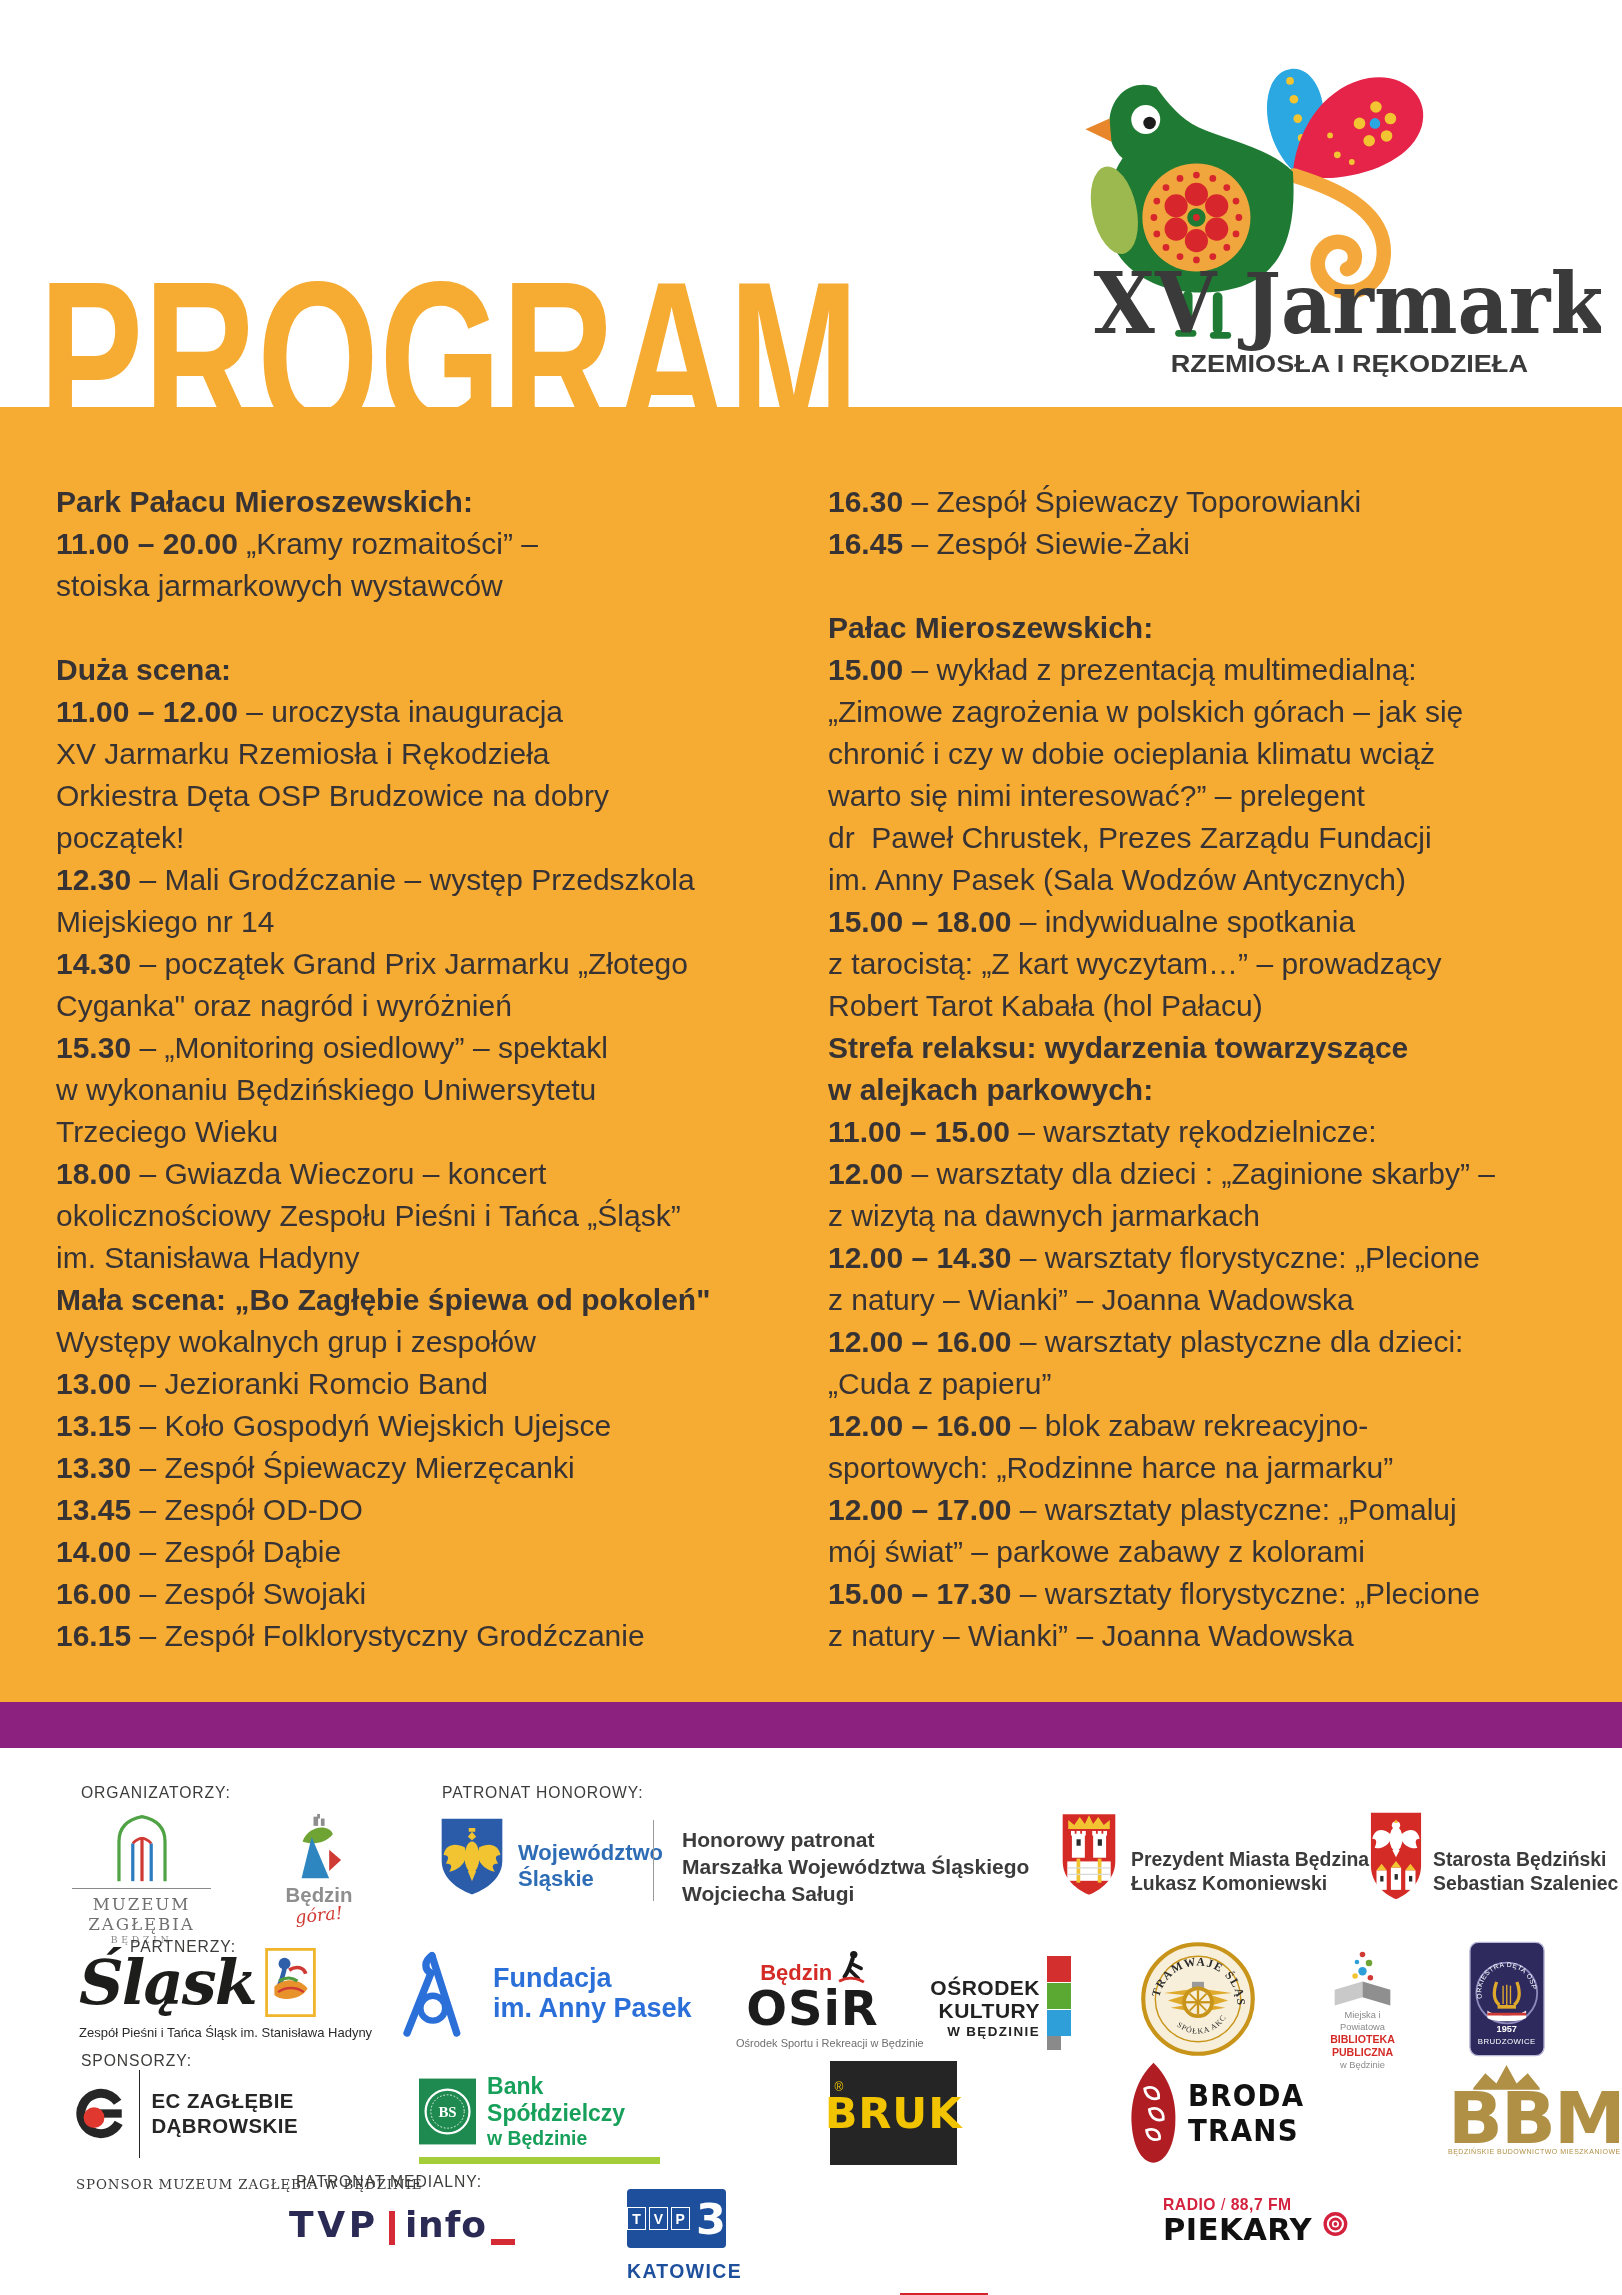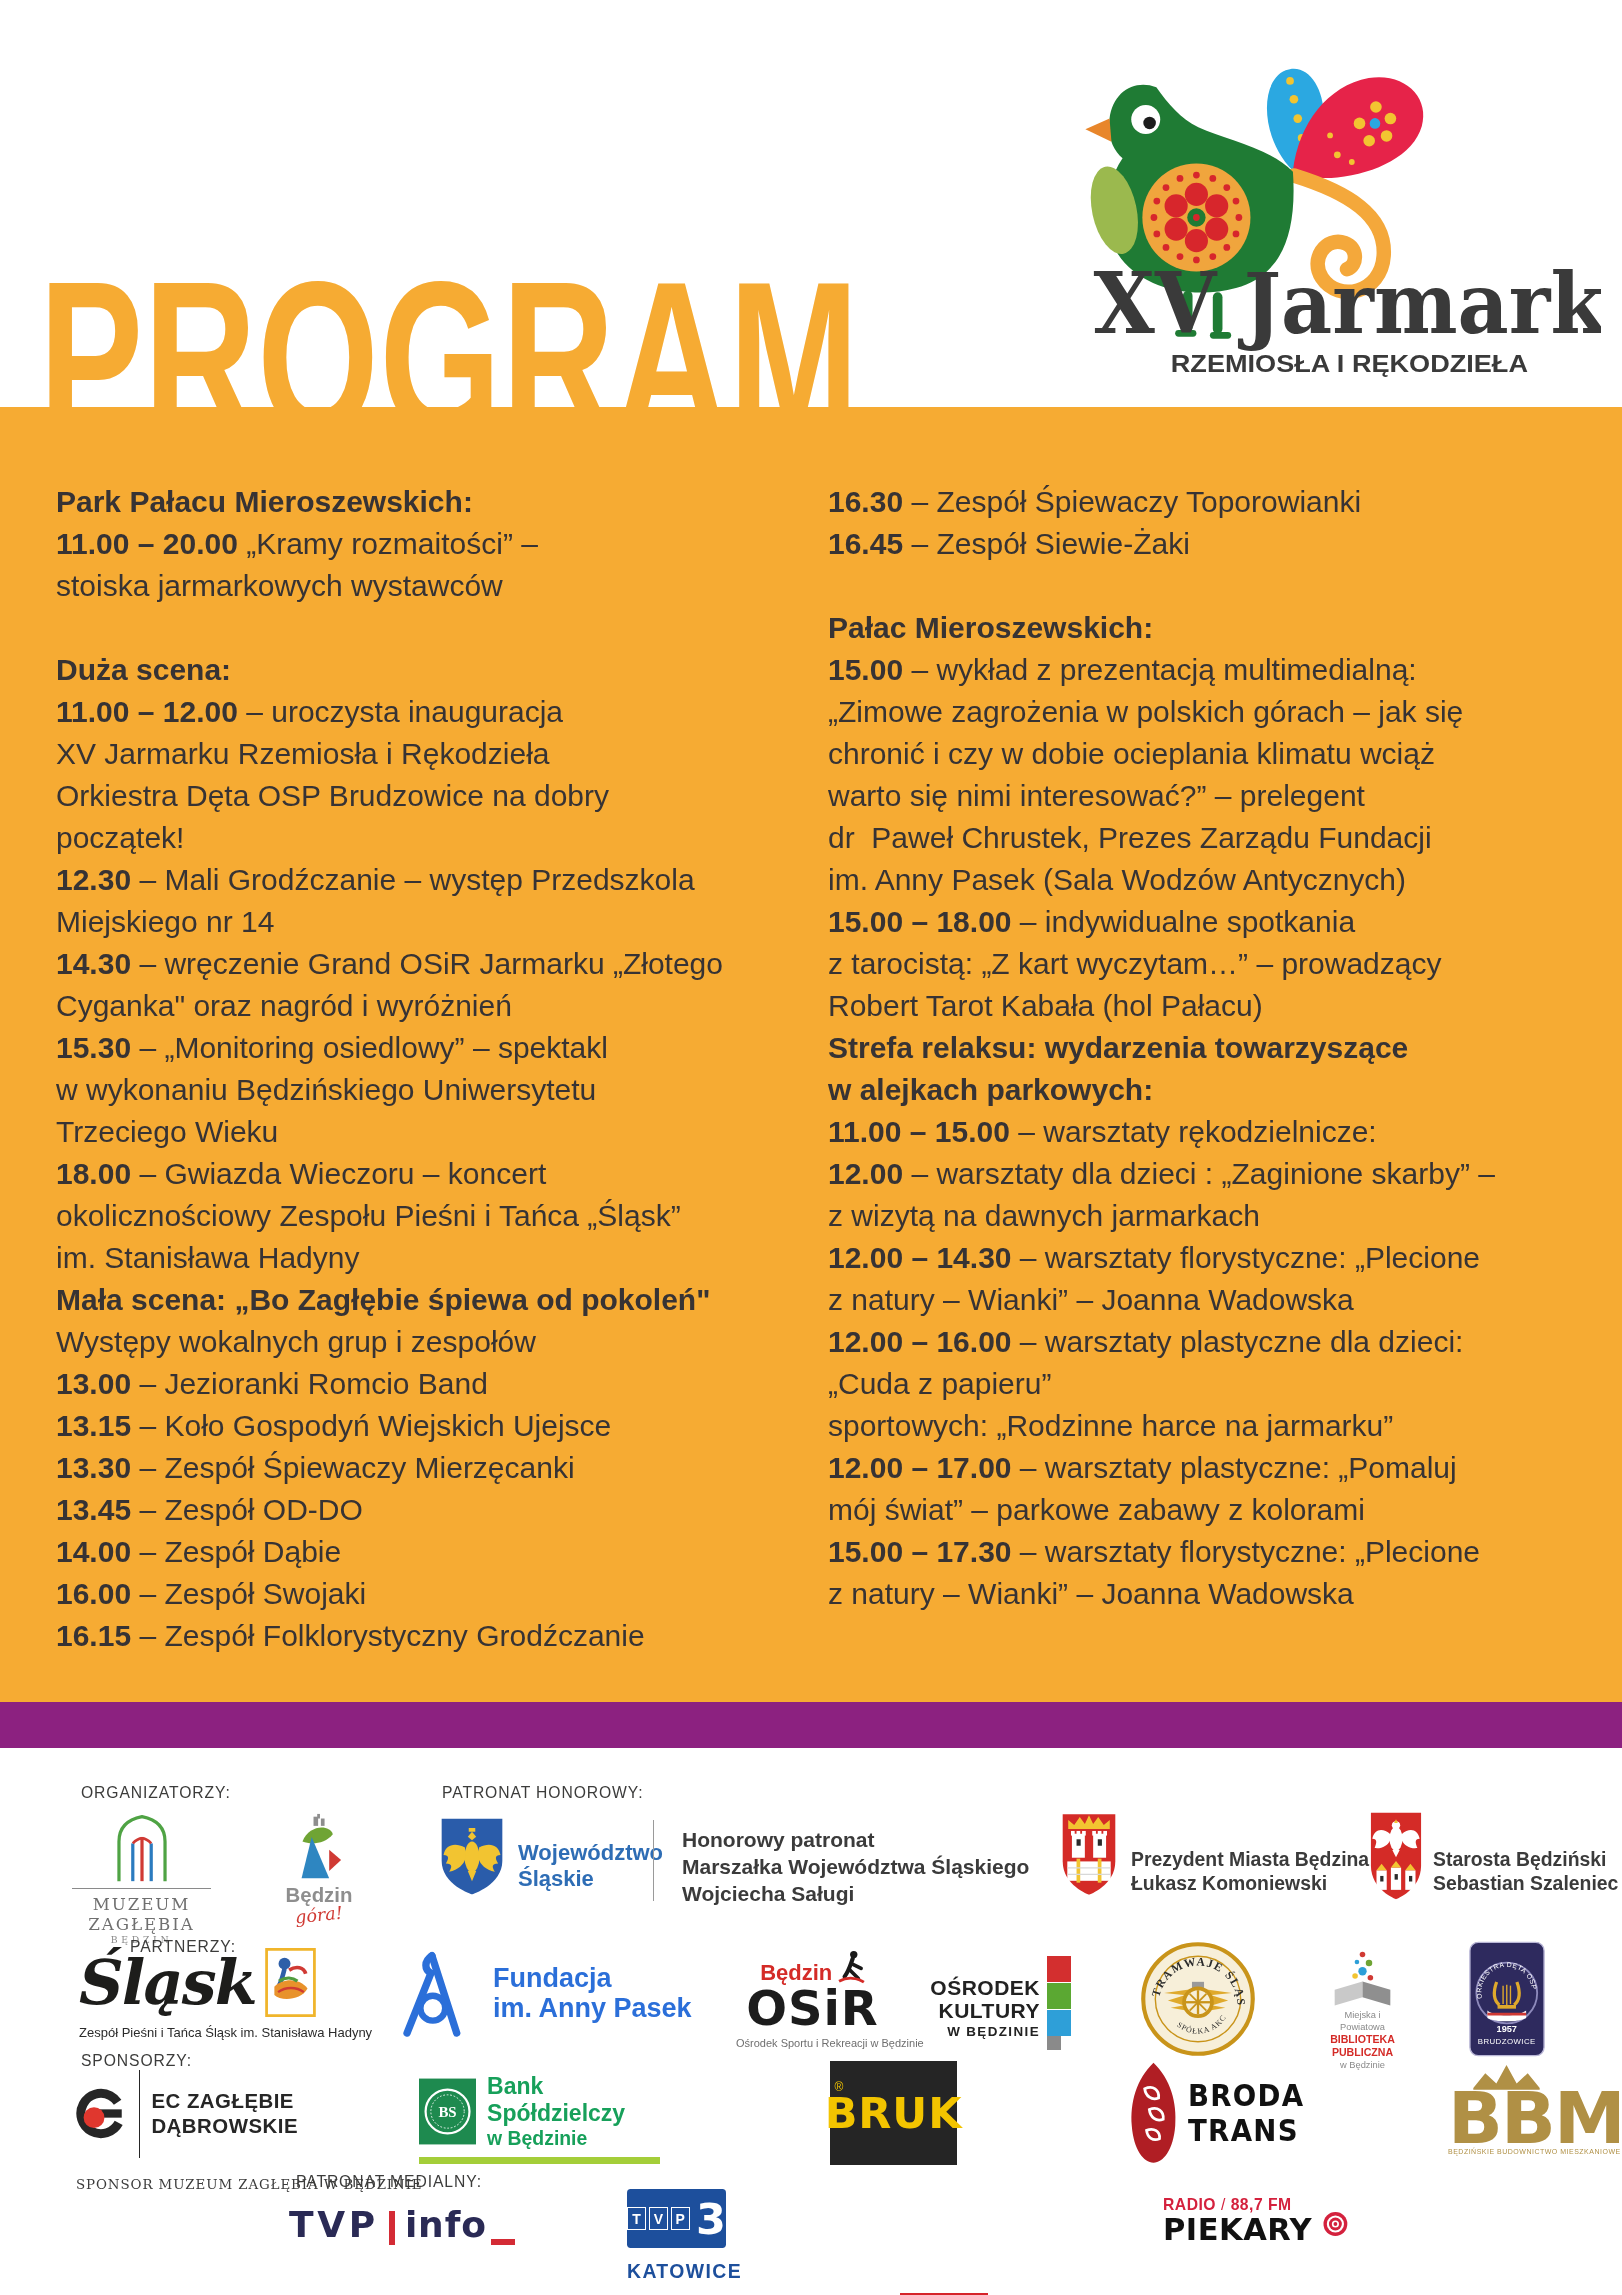--- a/index.html
+++ b/index.html
@@ -156,21 +156,21 @@
         <div class="line"><span class="seg-b">11.00 – 20.00</span><span> „Kramy rozmaitości” –</span></div>
         <div class="line"><span>stoiska jarmarkowych wystawców</span></div>
         <div class="line"></div>
         <div class="line"><span class="seg-b">Duża scena:</span></div>
         <div class="line"><span class="seg-b">11.00 – 12.00</span><span> – uroczysta inauguracja</span></div>
         <div class="line"><span>XV Jarmarku Rzemiosła i Rękodzieła</span></div>
         <div class="line"><span>Orkiestra Dęta OSP Brudzowice na dobry</span></div>
         <div class="line"><span>początek!</span></div>
         <div class="line"><span class="seg-b">12.30</span><span> – Mali Grodźczanie – występ Przedszkola</span></div>
         <div class="line"><span>Miejskiego nr 14</span></div>
-        <div class="line"><span class="seg-b">14.30</span><span> – wręczenie Grand OSiR Jarmarku „Złotego</span></div>
+        <div class="line"><span class="seg-b">14.30</span><span> – początek Grand Prix Jarmarku „Złotego</span></div>
         <div class="line"><span>Cyganka" oraz nagród i wyróżnień</span></div>
         <div class="line"><span class="seg-b">15.30</span><span> – „Monitoring osiedlowy” – spektakl</span></div>
         <div class="line"><span>w wykonaniu Będzińskiego Uniwersytetu</span></div>
         <div class="line"><span>Trzeciego Wieku</span></div>
         <div class="line"><span class="seg-b">18.00</span><span> – Gwiazda Wieczoru – koncert</span></div>
         <div class="line"><span>okolicznościowy Zespołu Pieśni i Tańca „Śląsk”</span></div>
         <div class="line"><span>im. Stanisława Hadyny</span></div>
         <div class="line"><span class="seg-b">Mała scena: „Bo Zagłębie śpiewa od pokoleń"</span></div>
         <div class="line"><span>Występy wokalnych grup i zespołów</span></div>
         <div class="line"><span class="seg-b">13.00</span><span> – Jezioranki Romcio Band</span></div>
@@ -197,20 +197,21 @@
         <div class="line"><span>Robert Tarot Kabała (hol Pałacu)</span></div>
         <div class="line"><span class="seg-b">Strefa relaksu: wydarzenia towarzyszące</span></div>
         <div class="line"><span class="seg-b">w alejkach parkowych:</span></div>
         <div class="line"><span class="seg-b">11.00 – 15.00</span><span> – warsztaty rękodzielnicze:</span></div>
         <div class="line"><span class="seg-b">12.00</span><span> – warsztaty dla dzieci : „Zaginione skarby” –</span></div>
         <div class="line"><span>z wizytą na dawnych jarmarkach</span></div>
         <div class="line"><span class="seg-b">12.00 – 14.30</span><span> – warsztaty florystyczne: „Plecione</span></div>
         <div class="line"><span>z natury – Wianki” – Joanna Wadowska</span></div>
         <div class="line"><span class="seg-b">12.00 – 16.00</span><span> – warsztaty plastyczne dla dzieci:</span></div>
         <div class="line"><span>„Cuda z papieru”</span></div>
+        <div class="line"><span class="seg-b">12.00 – 16.00</span><span> – blok zabaw rekreacyjno-</span></div>
         <div class="line"><span>sportowych: „Rodzinne harce na jarmarku”</span></div>
         <div class="line"><span class="seg-b">12.00 – 17.00</span><span> – warsztaty plastyczne: „Pomaluj</span></div>
         <div class="line"><span>mój świat” – parkowe zabawy z kolorami</span></div>
         <div class="line"><span class="seg-b">15.00 – 17.30</span><span> – warsztaty florystyczne: „Plecione</span></div>
         <div class="line"><span>z natury – Wianki” – Joanna Wadowska</span></div>
       </div>
   </div>
   <div class="purple-stripe"></div>
 
   <div class="flabel" style="left:81px;top:1784px;">ORGANIZATORZY:</div>

